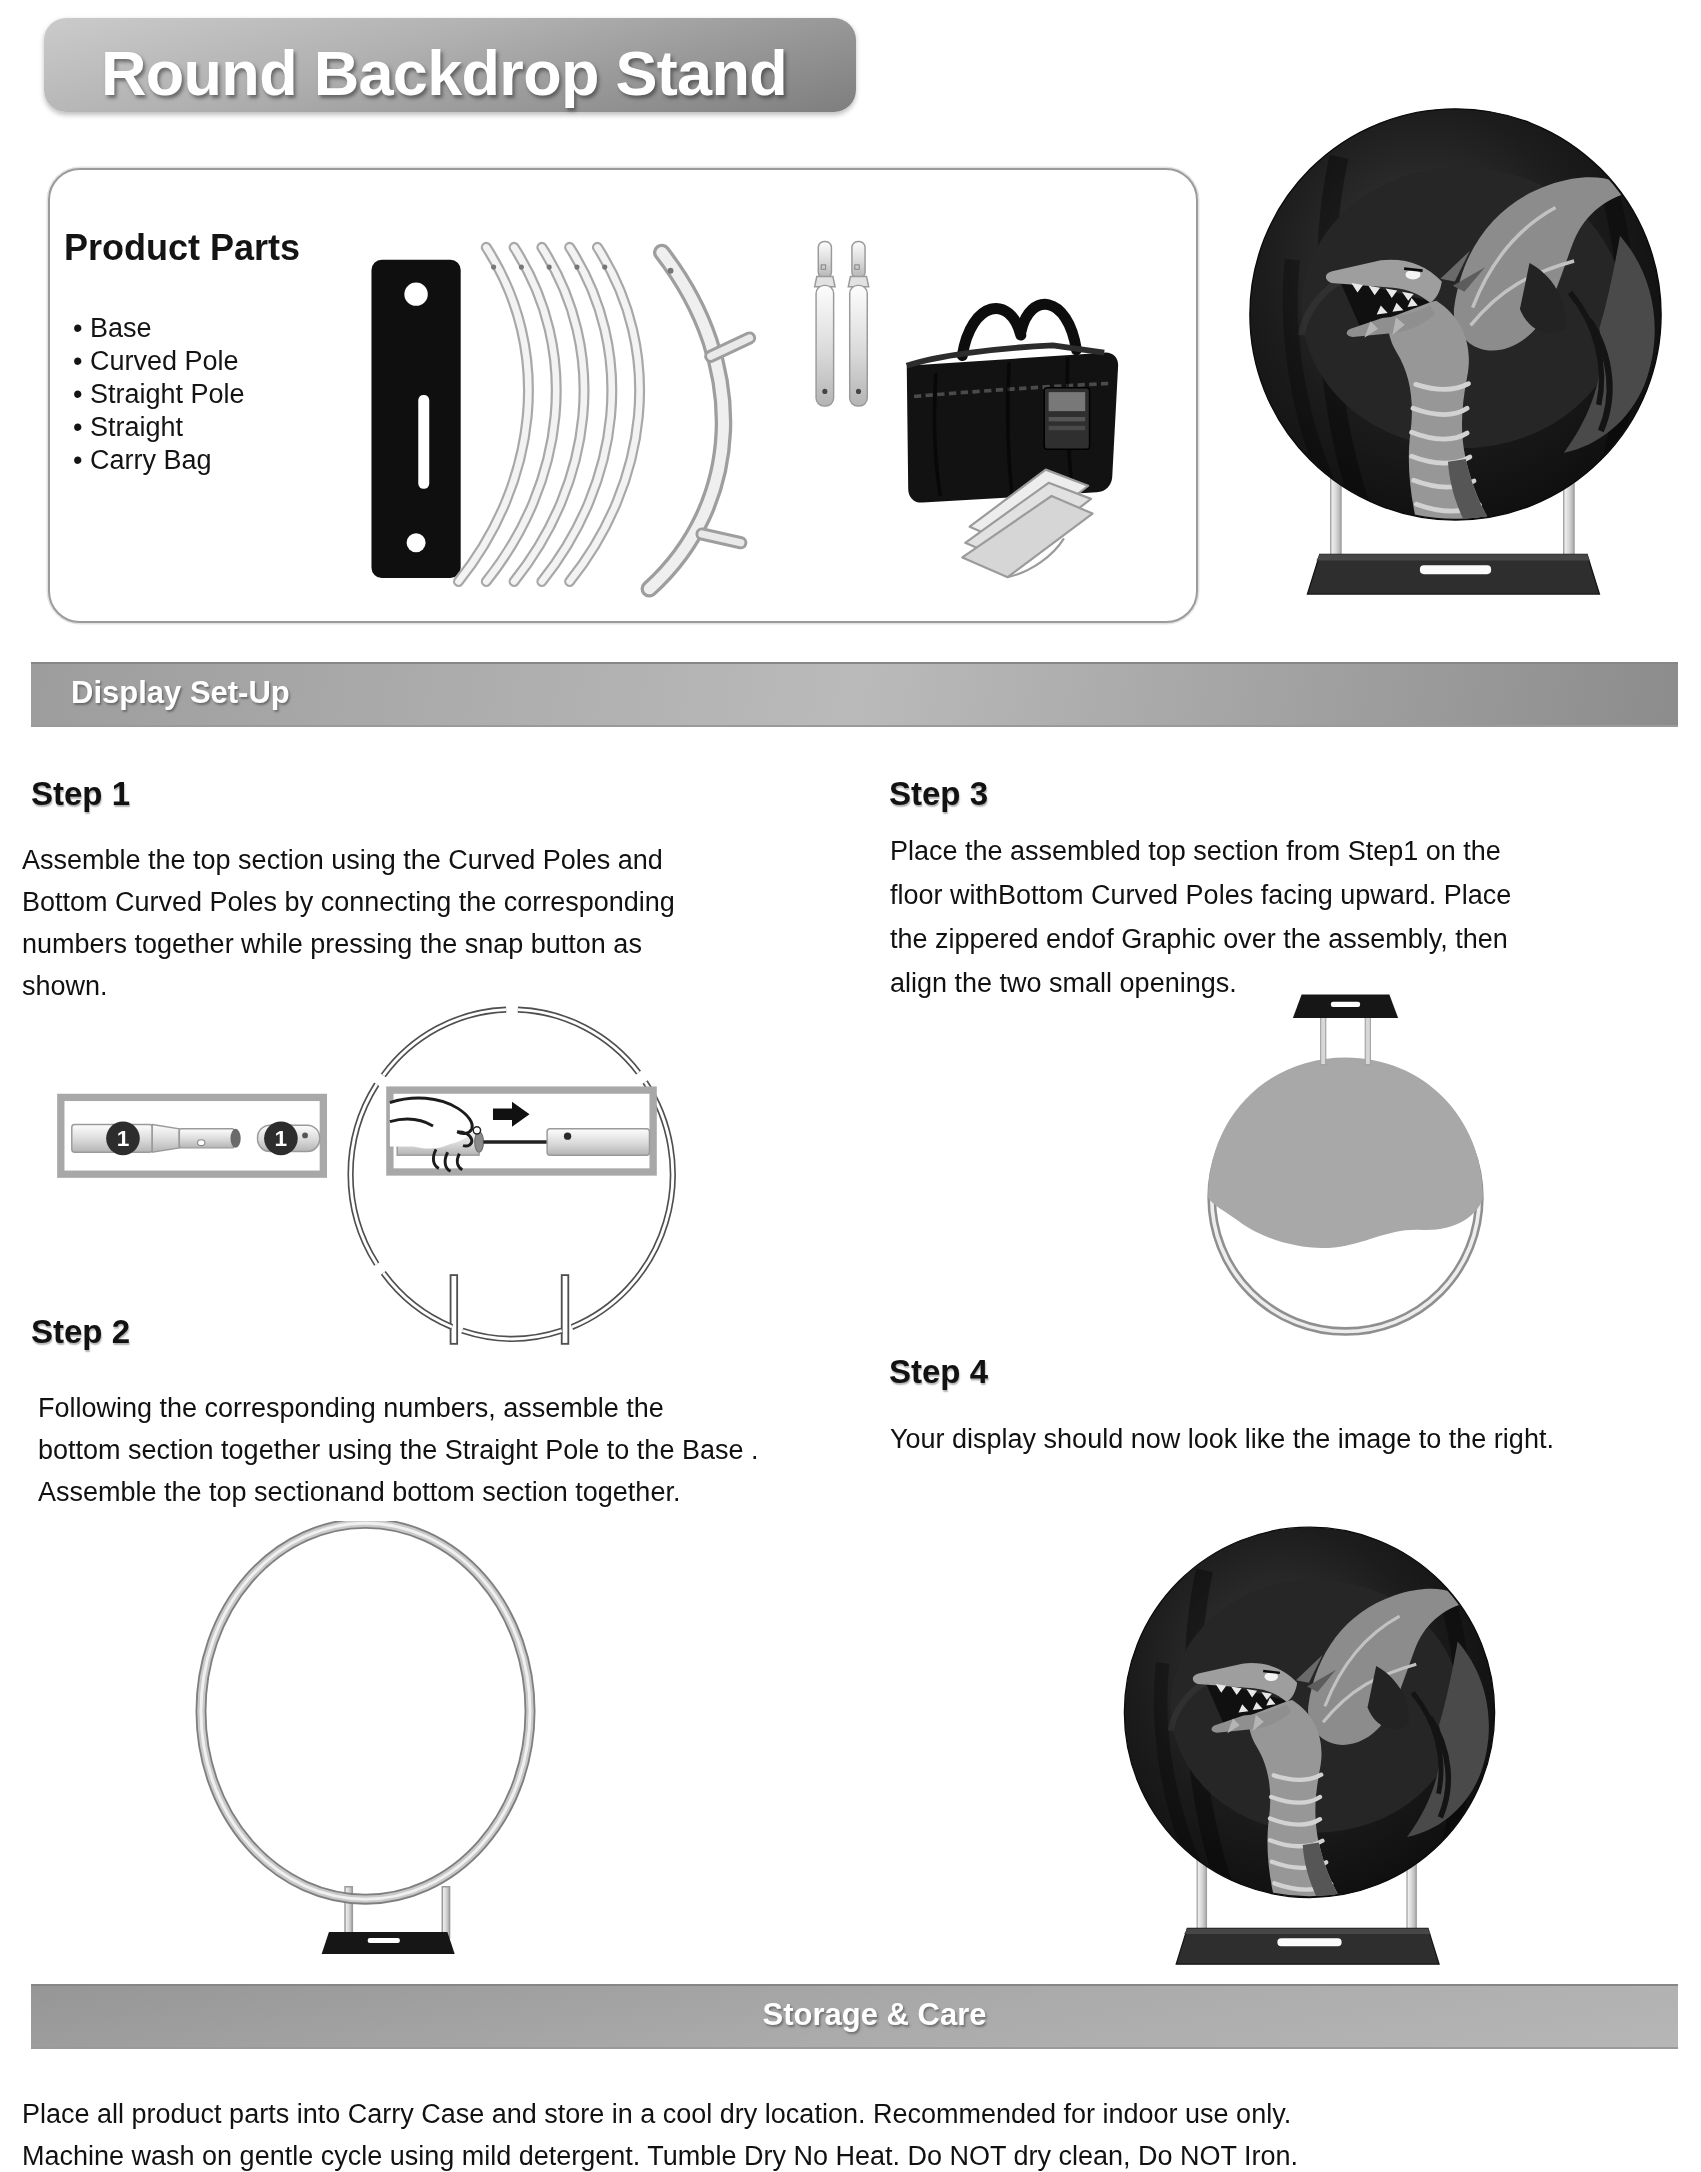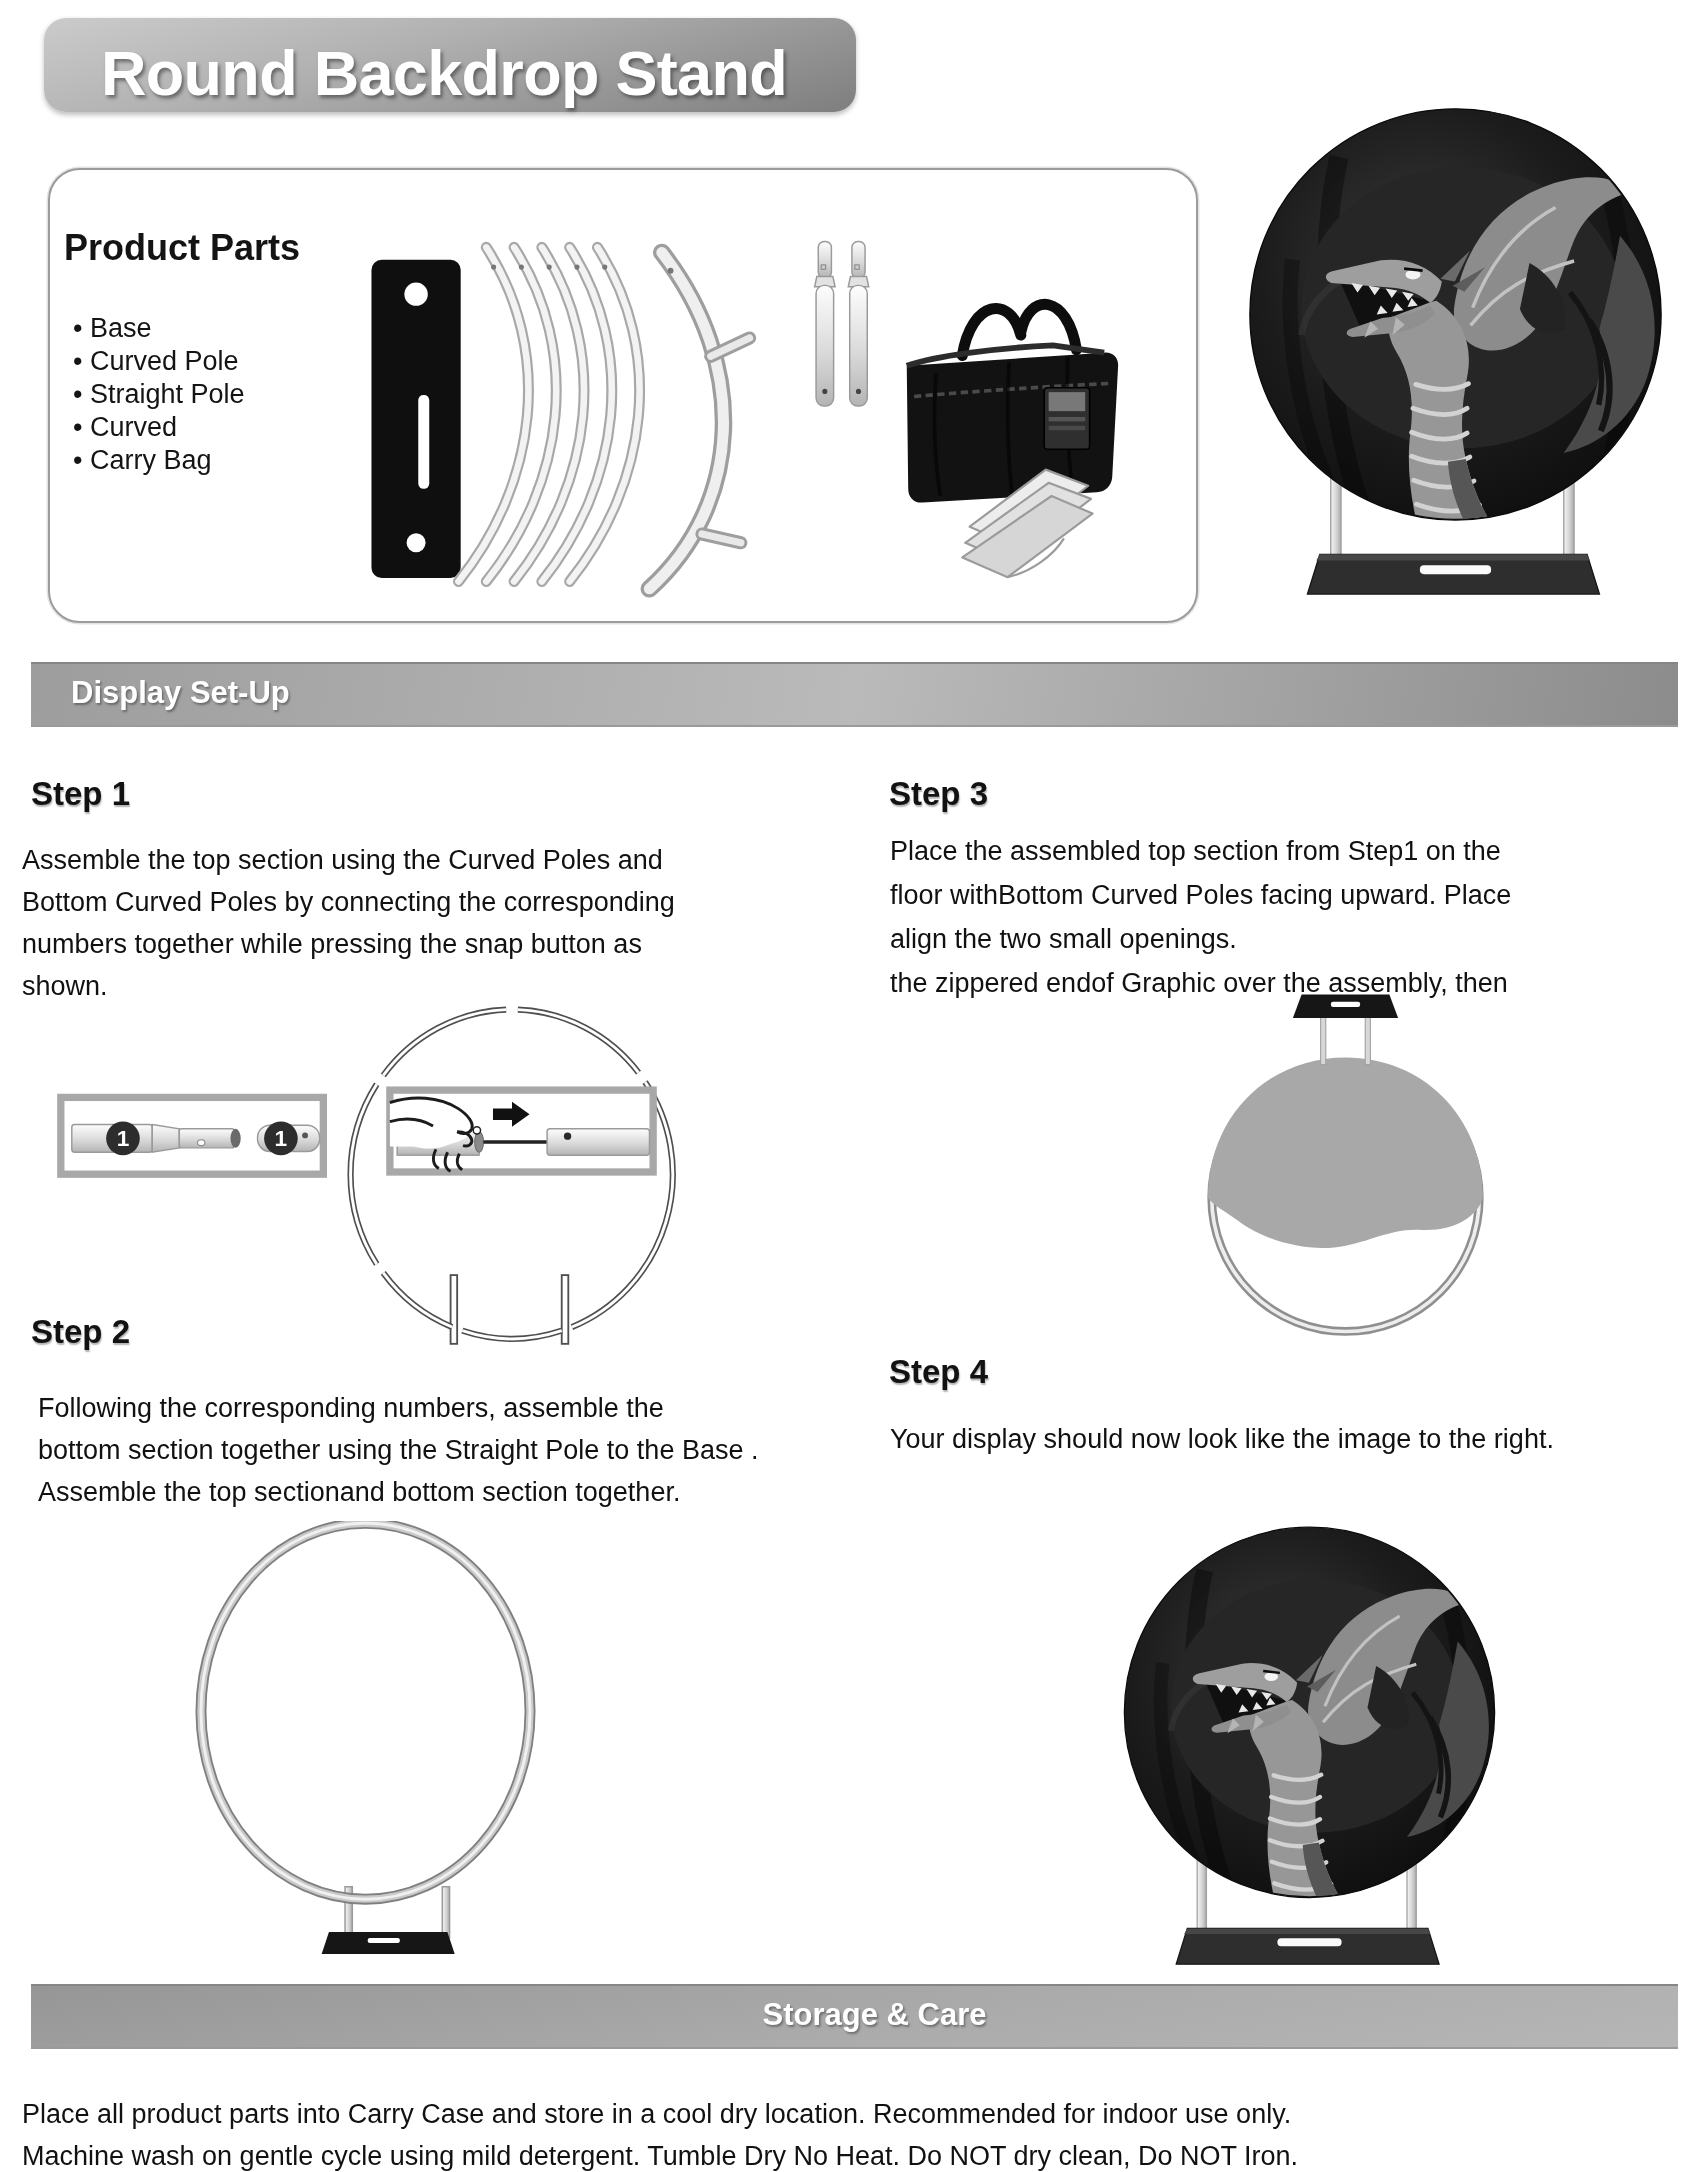--- a/index.html
+++ b/index.html
@@ -150,21 +150,21 @@
   <div id="title-banner">
     <span class="title-text">Round Backdrop Stand</span>
   </div>
 
   <div id="parts-box"></div>
   <div id="parts-heading">Product Parts</div>
   <ul id="parts-list">
     <li>Base</li>
     <li>Curved Pole</li>
     <li>Straight Pole</li>
-    <li>Curved</li>
+    <li>Straight</li>
     <li>Carry Bag</li>
   </ul>
 
   <svg class="abs" style="left:351px; top:212px;" width="819" height="410" viewBox="0 0 1120 560">
     <g>
       <rect x="28" y="65" width="122" height="435" rx="14" fill="#0f0f0f"></rect>
       <circle cx="89" cy="112" r="16" fill="#ffffff"></circle>
       <circle cx="89" cy="452" r="13" fill="#ffffff"></circle>
       <rect x="92" y="250" width="15" height="128" rx="7" fill="#ffffff"></rect>
     </g>
@@ -249,22 +249,22 @@
     <div>Assemble the top section using the Curved Poles  and</div>
     <div>Bottom Curved Poles by connecting the corresponding</div>
     <div>numbers together while pressing the snap button as</div>
     <div>shown.</div>
   </div>
 
   <div id="step3-heading" class="step-heading">Step 3</div>
   <div id="step3-text" class="step-text">
     <div>Place the assembled top section from Step1 on the</div>
     <div>floor withBottom Curved Poles facing upward. Place</div>
+    <div>the zippered endof Graphic over the assembly, then</div>
     <div>align the two small openings.</div>
-    <div>the zippered endof Graphic over the assembly, then</div>
   </div>
 
   <svg class="abs" style="left:44px; top:1006px;" width="819" height="351" viewBox="0 0 1120 480">
     <g fill="none">
       <rect x="556" y="368" width="9" height="94" fill="#fff" stroke="#4f4f4f" stroke-width="2.5"></rect>
       <rect x="708" y="368" width="9" height="94" fill="#fff" stroke="#4f4f4f" stroke-width="2.5"></rect>
       <path d="M813,91 A220,225 0 0 0 648,5 M632,5 A220,225 0 0 0 464,95 M455,107 A220,225 0 0 0 455,353 M464,365 A220,225 0 0 0 558,439 M572,444 A220,225 0 0 0 708,444 M722,439 A220,225 0 0 0 822,104" stroke="#4f4f4f" stroke-width="8.5"></path>
       <path d="M813,91 A220,225 0 0 0 648,5 M632,5 A220,225 0 0 0 464,95 M455,107 A220,225 0 0 0 455,353 M464,365 A220,225 0 0 0 558,439 M572,444 A220,225 0 0 0 708,444 M722,439 A220,225 0 0 0 822,104" stroke="#ffffff" stroke-width="4"></path>
     </g>
     <g>

